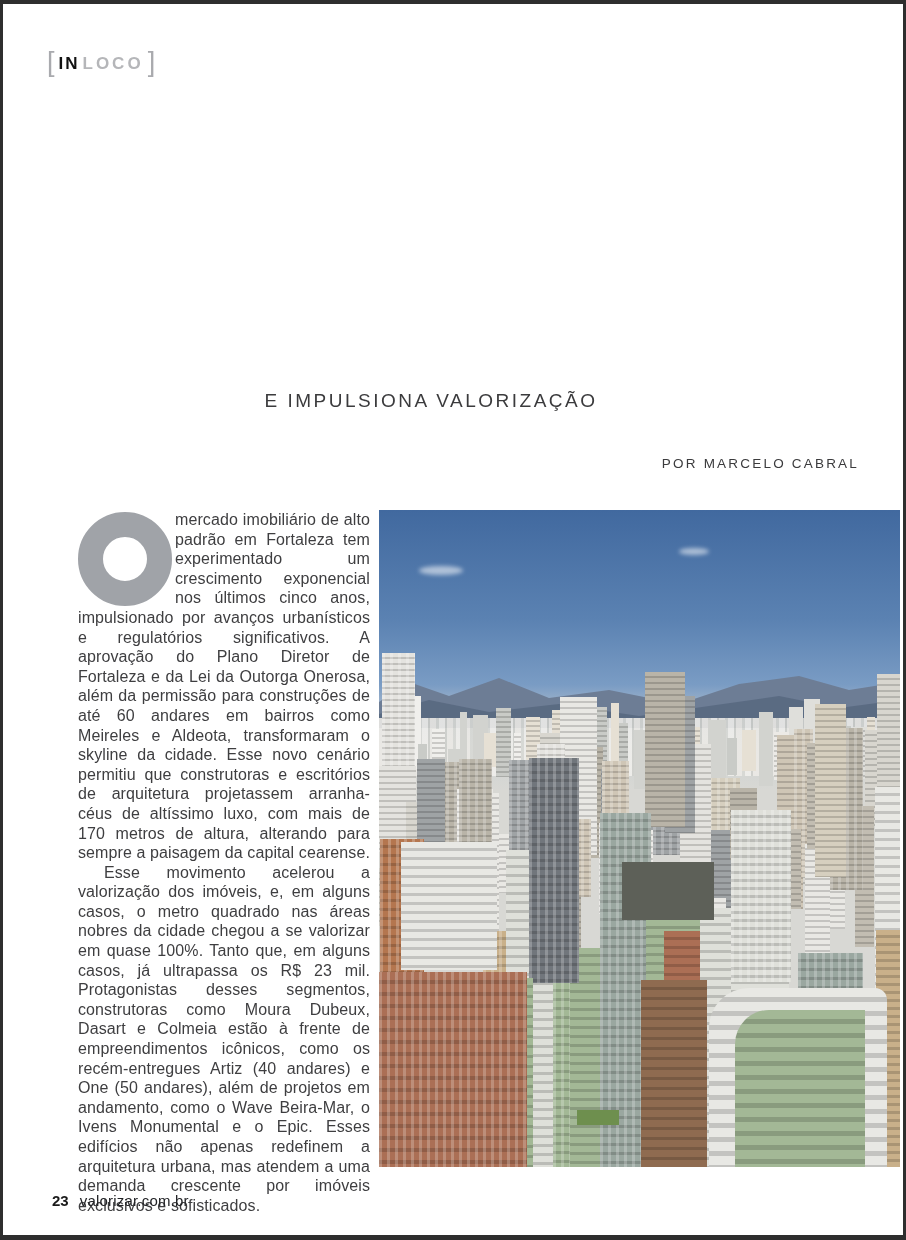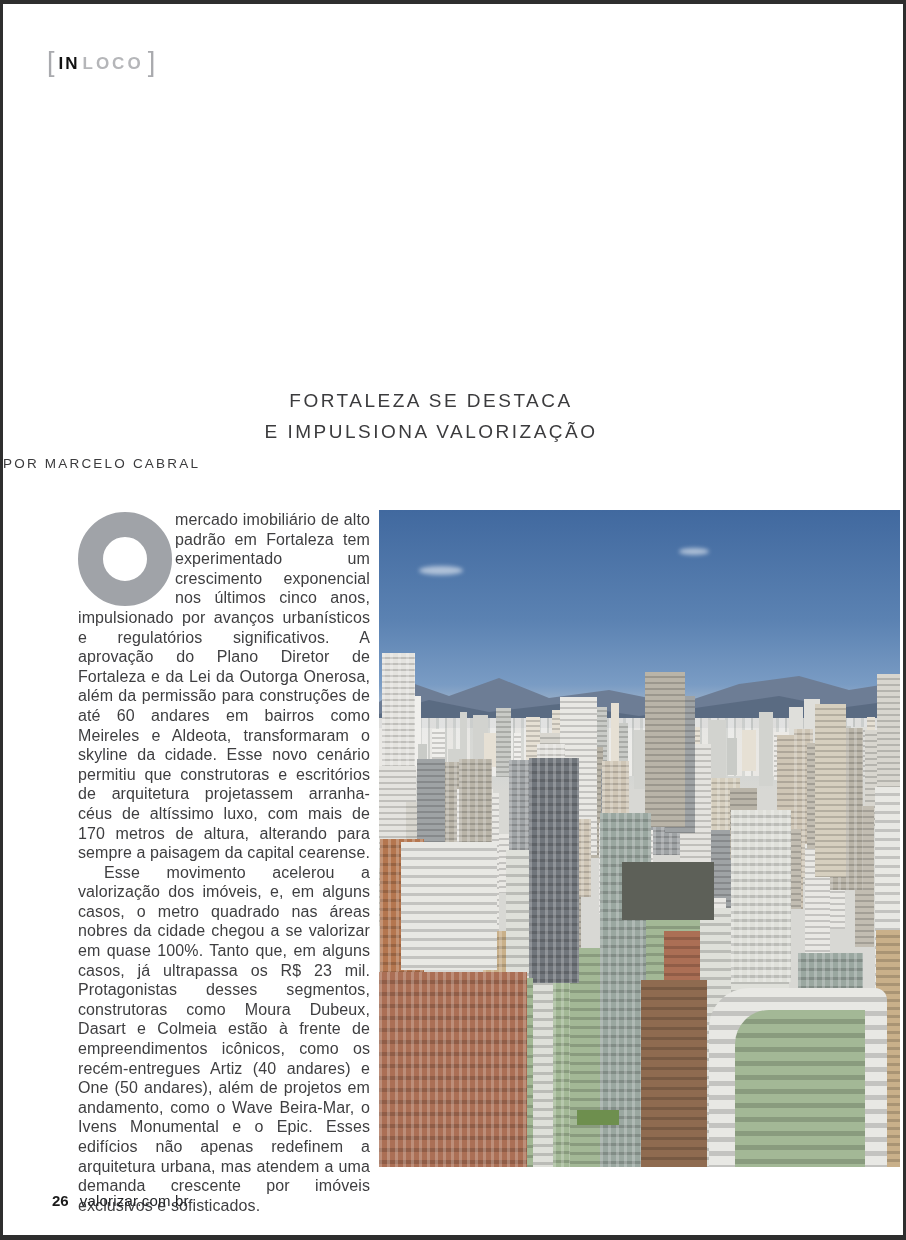--- a/index.html
+++ b/index.html
@@ -25,21 +25,21 @@
   .title-line-1 { font-size:113px; font-weight:bold; color:#141414; letter-spacing:-3px; padding-top:10px; }
   .title-block-2 {
     position:absolute; left:181px; top:252px; width:511px; height:111px; background:#e2e3e5;
     text-align:center; white-space:nowrap; line-height:96px; padding-top:2px;
   }
   .title-de { font-size:70px; font-weight:bold; color:#141414; letter-spacing:-2px; vertical-align:baseline; }
   .title-luxo { font-size:113px; font-weight:bold; color:#141414; letter-spacing:0px; margin-left:14px; vertical-align:baseline; }
 
   .subtitle { position:absolute; left:0; top:381px; width:856px; text-align:center;
     font-size:19px; letter-spacing:2.5px; color:#3b3b3d; line-height:31px; font-weight:400; }
-  .byline { position:absolute; left:0; top:452px; width:856px; text-align:left;
+  .byline { position:absolute; left:0; top:452px; width:856px; text-align:right;
     font-size:13.5px; letter-spacing:2.2px; color:#3b3b3d; }
 
   
   .article { position:absolute; left:75px; top:506px; width:292px;
     font-size:16px; line-height:19.6px; color:#3e3e40; text-align:justify; letter-spacing:0.1px; }
   .dropcap-box { float:left; width:97px; height:97px; }
   .dropcap-ring { width:94px; height:94px; border:25px solid #a0a3a8; border-radius:50%; margin-top:2px; position:relative; }
   .dropcap-ring span { position:absolute; opacity:0; font-size:10px; }
   .para-2 { text-indent:26px; }
 
@@ -65,21 +65,20 @@
 
   <div class="logo">
     <span class="bracket">[</span>
     <span class="word-in">IN</span>
     <span class="word-loco">LOCO</span>
     <span class="bracket">]</span>
   </div>
 
 
   <div class="subtitle">
-    <div>FORTALEZA SE DESTACA</div>
     <div>E IMPULSIONA VALORIZAÇÃO</div>
   </div>
   <div class="byline">POR MARCELO CABRAL</div>
 
   <div class="article">
     <div class="dropcap-box">
       <div class="dropcap-ring">
         <span>O</span>
       </div>
     </div>
@@ -214,17 +213,17 @@
         <div class="bld" style="left: 96px; top: 468px; width: 58px; height: 189px; background: repeating-linear-gradient(rgb(163, 184, 150) 0px, rgb(163, 184, 150) 7px, rgb(137, 155, 126) 7px, rgb(137, 155, 126) 10px);"></div>
         <div class="bld" style="left: 0px; top: 462px; width: 148px; height: 195px; background: repeating-linear-gradient(90deg, rgba(255, 255, 255, 0.22) 0px, rgba(255, 255, 255, 0.22) 3px, rgba(0, 0, 0, 0) 3px, rgba(0, 0, 0, 0) 8px), repeating-linear-gradient(rgb(171, 111, 85) 0px, rgb(171, 111, 85) 8px, rgb(144, 93, 71) 8px, rgb(144, 93, 71) 12px);"></div>
         <div class="bld" style="left: 262px; top: 470px; width: 66px; height: 187px; background: repeating-linear-gradient(rgb(143, 107, 80) 0px, rgb(143, 107, 80) 7px, rgb(120, 90, 67) 7px, rgb(120, 90, 67) 10px);"></div>
         <div class="bld" style="left: 497px; top: 420px; width: 24px; height: 237px; background: repeating-linear-gradient(rgb(201, 176, 138) 0px, rgb(201, 176, 138) 5px, rgb(169, 148, 116) 5px, rgb(169, 148, 116) 8px);"></div>
         <div class="bld" style="left: 330px; top: 478px; width: 178px; height: 179px; background: repeating-linear-gradient(rgb(232, 232, 228) 0px, rgb(232, 232, 228) 9px, rgb(195, 195, 192) 9px, rgb(195, 195, 192) 14px); border-radius: 40px 12px 0px 0px;"></div>
         <div class="bld" style="left: 356px; top: 500px; width: 130px; height: 157px; background: repeating-linear-gradient(rgb(163, 184, 150) 0px, rgb(163, 184, 150) 9px, rgb(137, 155, 126) 9px, rgb(137, 155, 126) 14px); border-radius: 34px 0px 0px;"></div>
       </div>
   </div>
 
   <div class="footer">
-    <span class="page-num">26</span>
+    <span class="page-num">23</span>
     <span class="site">valorizar.com.br</span>
   </div>
 
 </div>
 
 </body></html>

